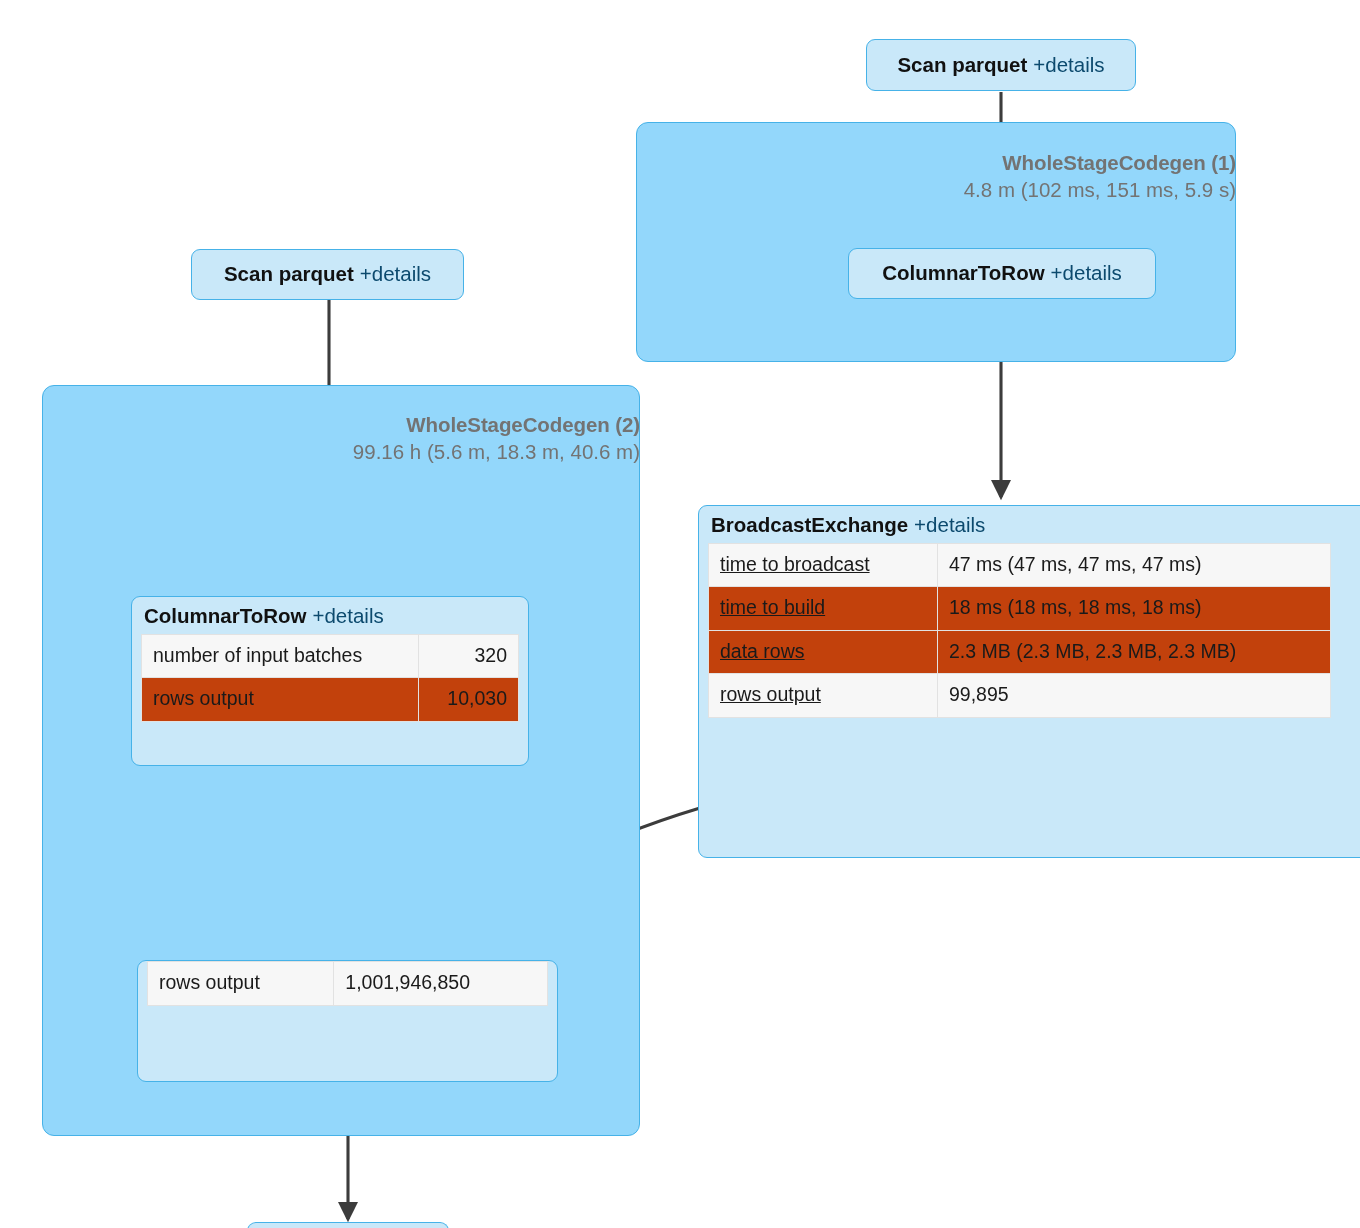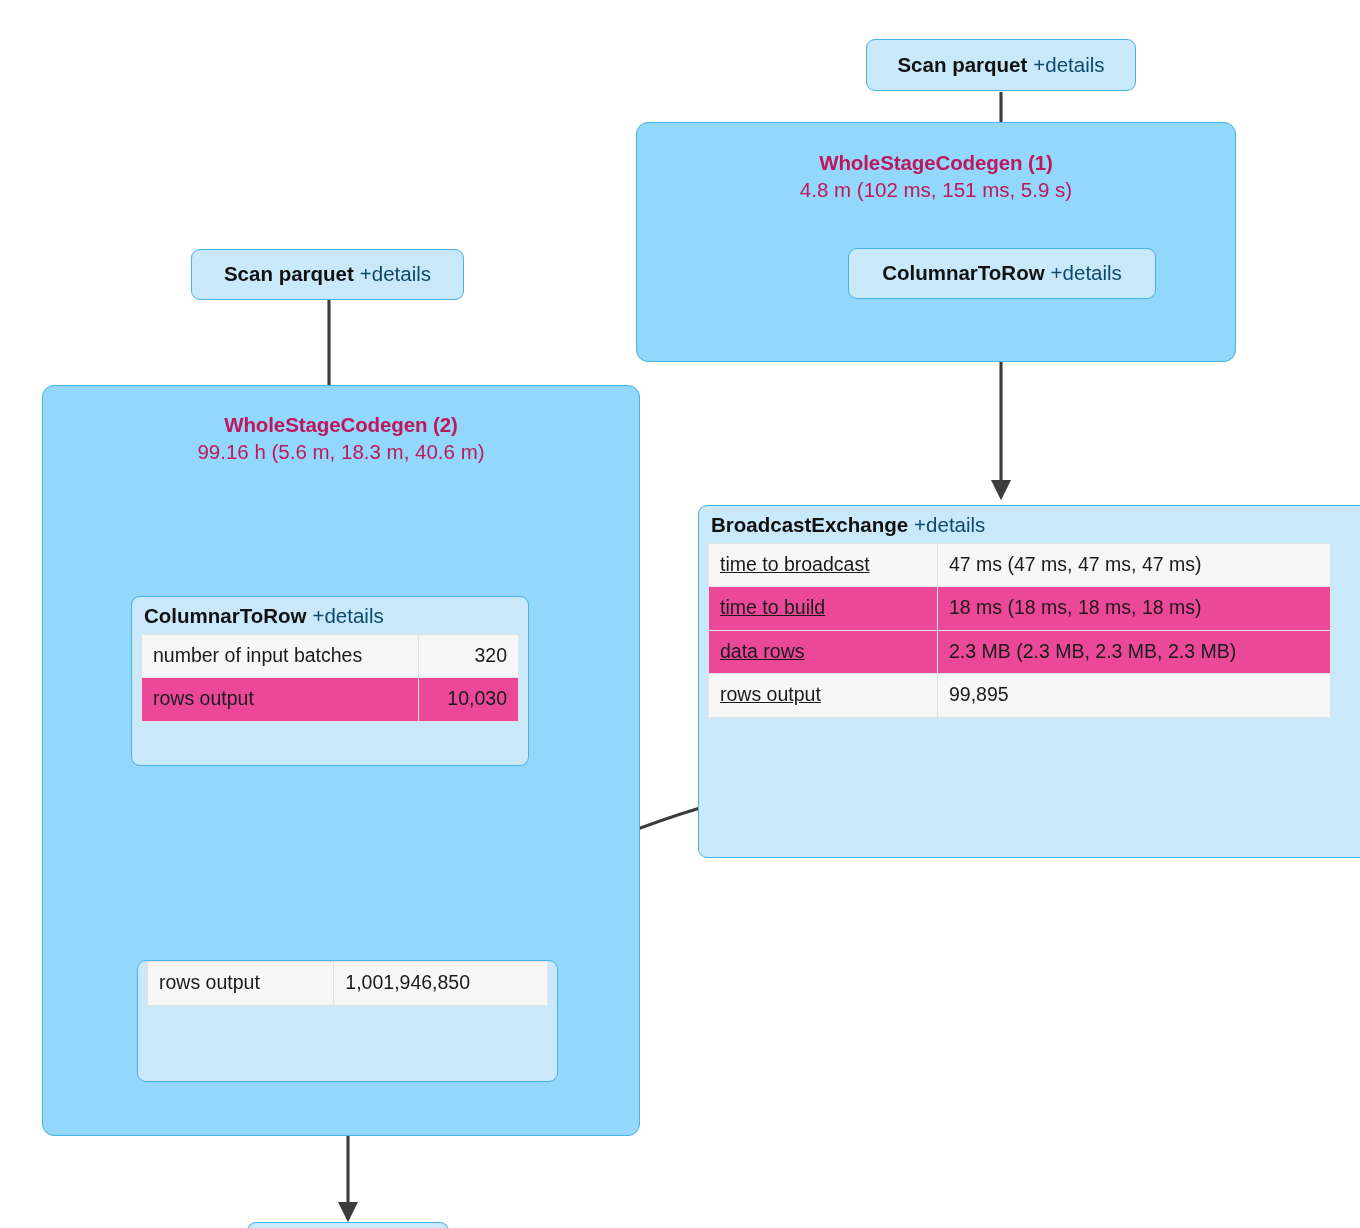--- a/index.html
+++ b/index.html
@@ -33,22 +33,22 @@
   
   .cluster {
     position: absolute;
     background: #93d7fb;
     border: 1.6px solid #46b2e8;
     border-radius: 12px;
     box-sizing: border-box;
   }
   .cluster-label {
     position: absolute;
-    text-align: center;
-    color: #be185d;
+    text-align: right;
+    color: #737373;
     line-height: 1.30;
     white-space: nowrap;
   }
   .cluster-label .cl-title {
     font-weight: bold;
     font-size: 20.5px;
     letter-spacing: -0.1px;
     display: block;
   }
   .cluster-label .cl-metric {
@@ -98,21 +98,21 @@
 
   
   .metrics {
     border-collapse: collapse;
     margin: 0 9px 9px 9px;
     background: #ffffff;
     border: 1px solid #dedede;
     table-layout: fixed;
   }
   .metrics tr.odd  td { background: #f7f7f7; }
-  .metrics tr.even td { background: #ec4899; }
+  .metrics tr.even td { background: #c2410c; }
   .metrics td {
     border: 1px solid #e2e2e2;
     font-size: 19.5px;
     color: #1a1a1a;
     padding: 11px 11px 12px 11px;
     line-height: 1.0;
     white-space: nowrap;
   }
   .metrics td.k { }
   .metrics td.v { }

